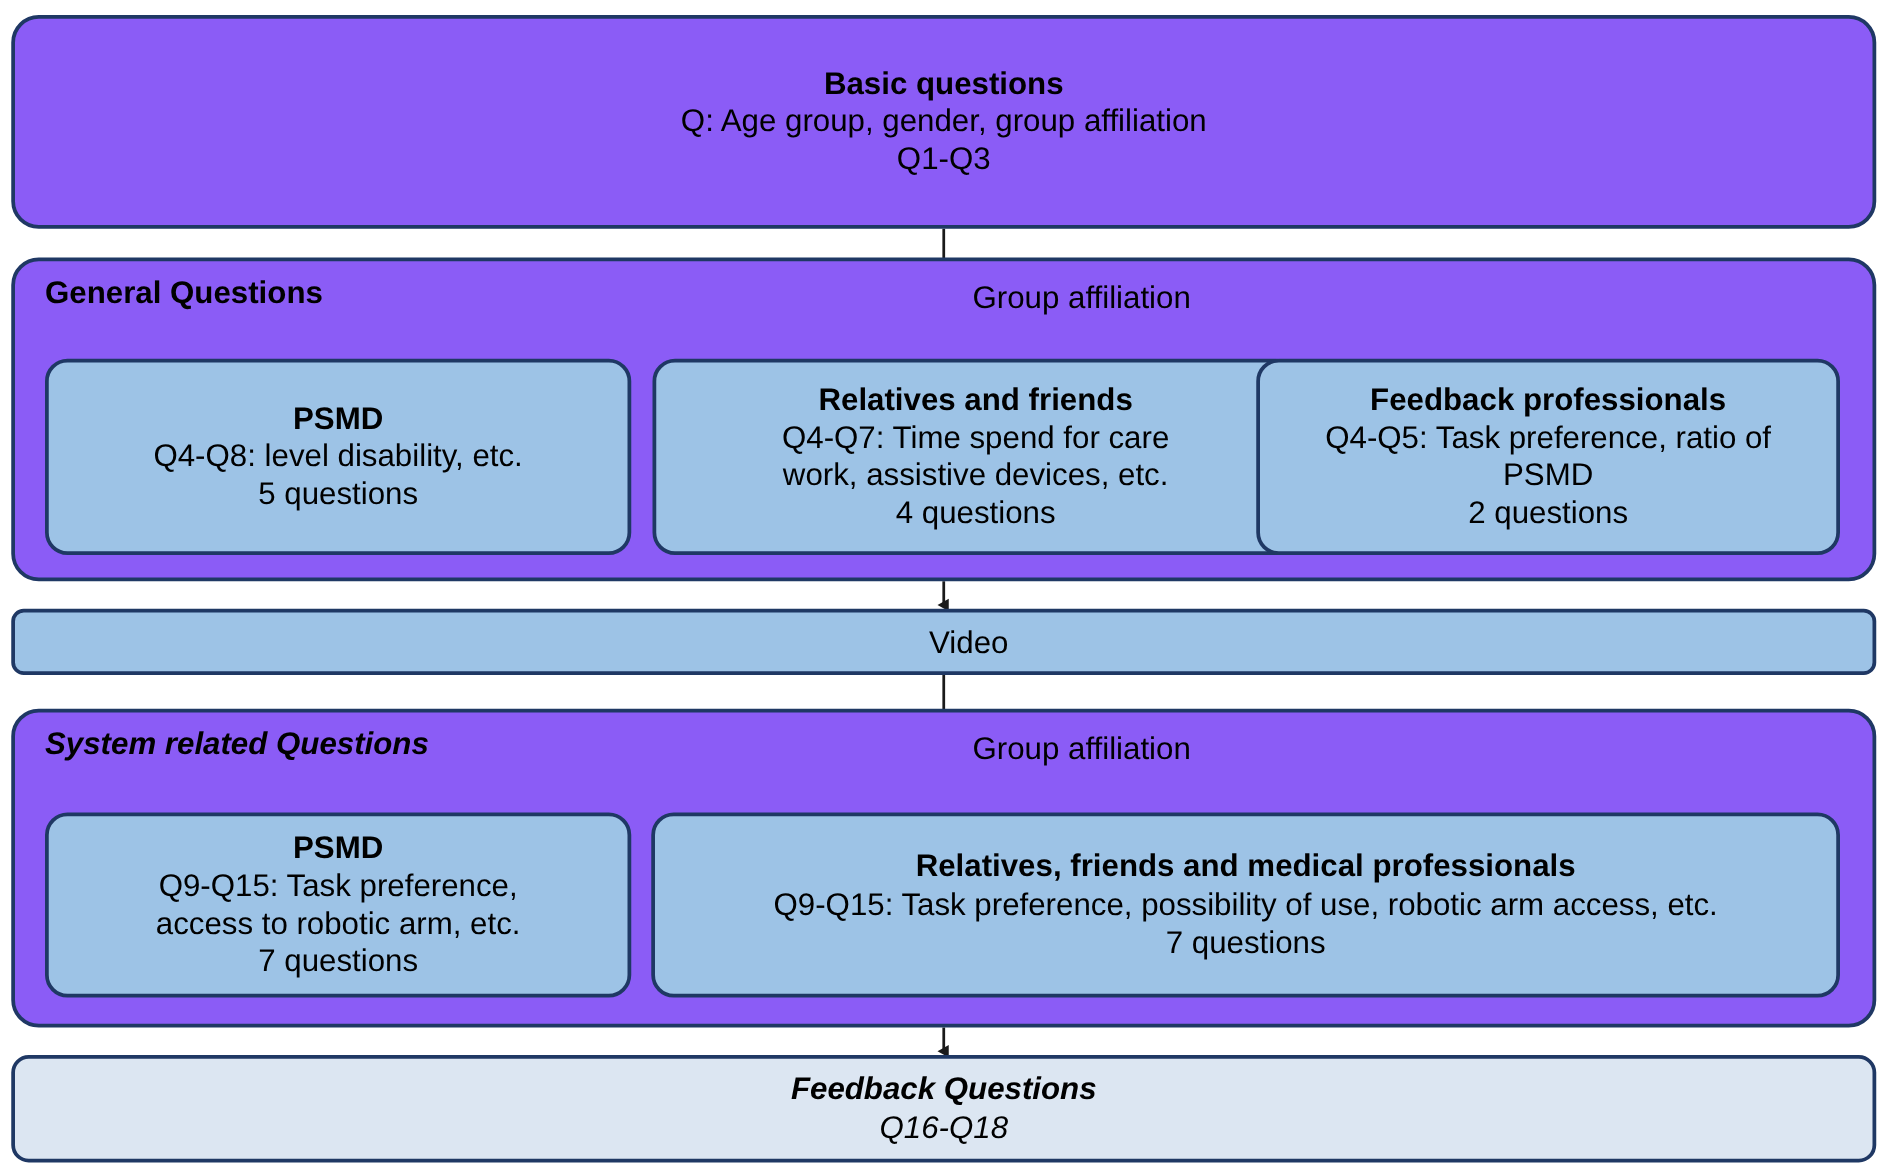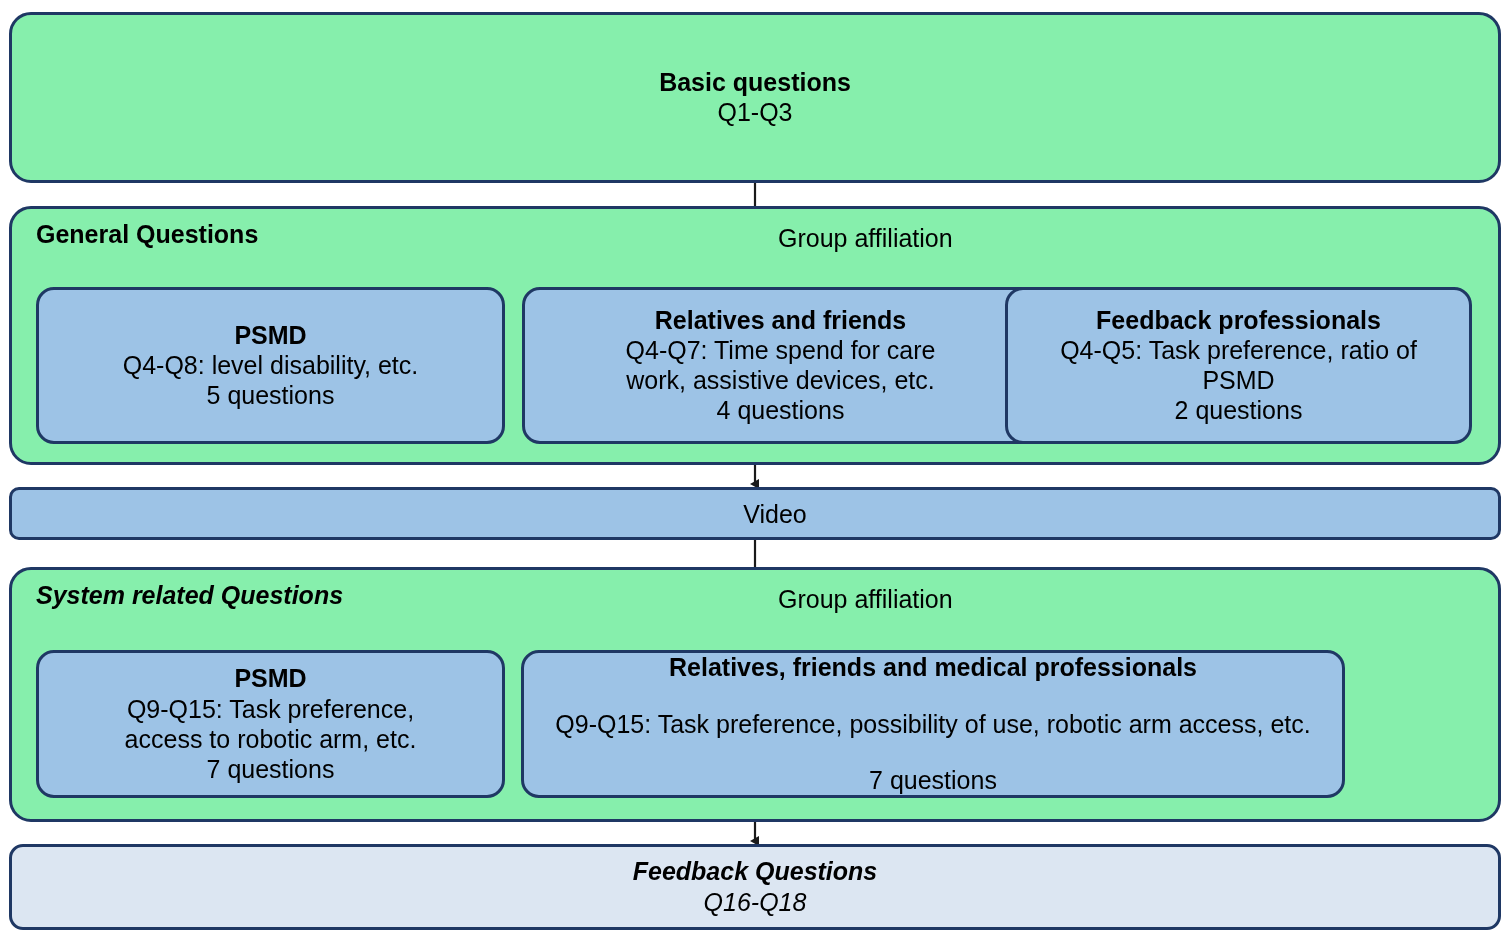--- a/index.html
+++ b/index.html
@@ -21,21 +21,21 @@
     box-sizing: border-box;
     border: 3px solid #1f3864;
     border-radius: 22px;
     display: flex;
     flex-direction: column;
     align-items: center;
     justify-content: center;
     text-align: center;
   }
   .outer {
-    background: #86efac;
+    background: #8b5cf6;
   }
   .inner {
     background: #9dc3e6;
     border-width: 3px;
     border-radius: 18px;
   }
   .band {
     background: #9dc3e6;
     border-radius: 10px;
   }
@@ -103,20 +103,21 @@
 
     <path d="M270,622 L1000,622" stroke="#1a1a1a" stroke-width="2.2" fill="none"></path>
     <path d="M270,622 L270,647" stroke="#1a1a1a" stroke-width="2.2" fill="none" marker-end="url(#arrow)"></path>
     <path d="M1000,622 L1000,647" stroke="#1a1a1a" stroke-width="2.2" fill="none" marker-end="url(#arrow)"></path>
 
     <path d="M755,822 L755,841" stroke="#1a1a1a" stroke-width="2.2" fill="none" marker-end="url(#arrow)"></path>
   </svg>
 
   <div class="box outer" style="left:9px; top:12px; width:1492px; height:171px;">
     <div class="title txtwrap">Basic questions</div>
+    <div class="line txtwrap">Q: Age group, gender, group affiliation</div>
     <div class="line txtwrap">Q1-Q3</div>
   </div>
 
   <div class="box outer" style="left:9px; top:206px; width:1492px; height:259px; justify-content:flex-start;"></div>
 
   <div class="section-label" style="left:36px; top:220px;">General Questions</div>
 
   <div class="edge-label" style="left:778px; top:224px;">Group affiliation</div>
 
   <div class="box inner" style="left:36px; top:287px; width:469px; height:157px;">
@@ -149,21 +150,21 @@
 
   <div class="edge-label" style="left:778px; top:585px;">Group affiliation</div>
 
   <div class="box inner" style="left:36px; top:650px; width:469px; height:148px;">
     <div class="title txtwrap">PSMD</div>
     <div class="line txtwrap">Q9-Q15: Task preference,</div>
     <div class="line txtwrap">access to robotic arm, etc.</div>
     <div class="line txtwrap">7 questions</div>
   </div>
 
-  <div class="box inner" style="left:521px; top:650px; width:824px; height:148px;justify-content:space-between;">
+  <div class="box inner" style="left:521px; top:650px; width:951px; height:148px;">
     <div class="title txtwrap">Relatives, friends and medical professionals</div>
     <div class="line txtwrap">Q9-Q15: Task preference, possibility of use, robotic arm access, etc.</div>
     <div class="line txtwrap">7 questions</div>
   </div>
 
   <div class="box plain" style="left:9px; top:844px; width:1492px; height:86px; border-radius:14px;font-style:italic;">
     <div class="title txtwrap">Feedback Questions</div>
     <div class="line txtwrap">Q16-Q18</div>
   </div>
 

